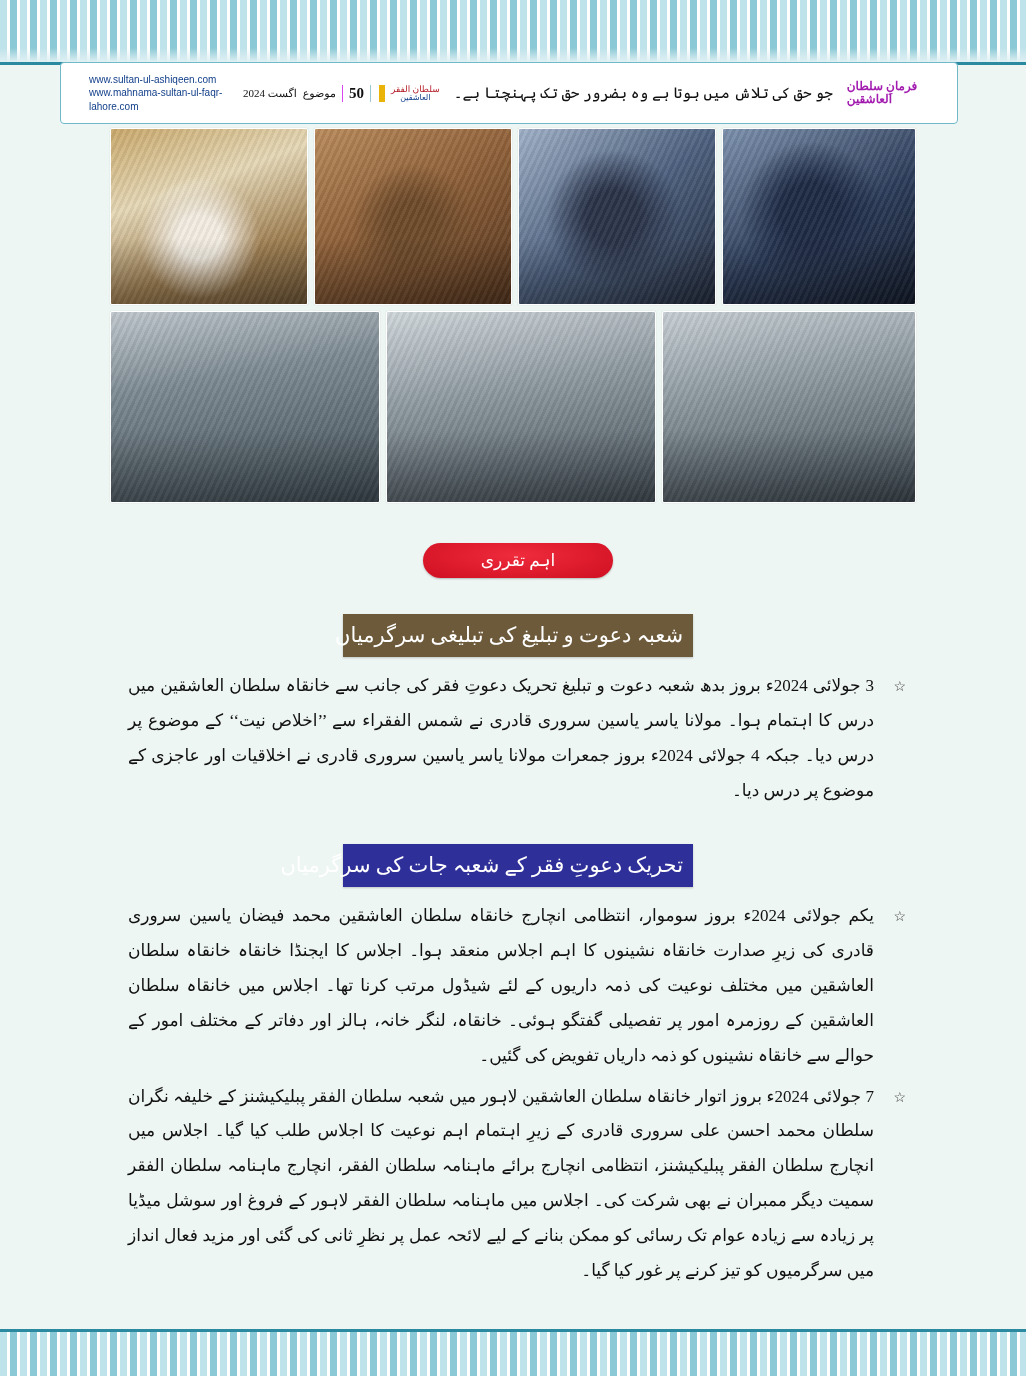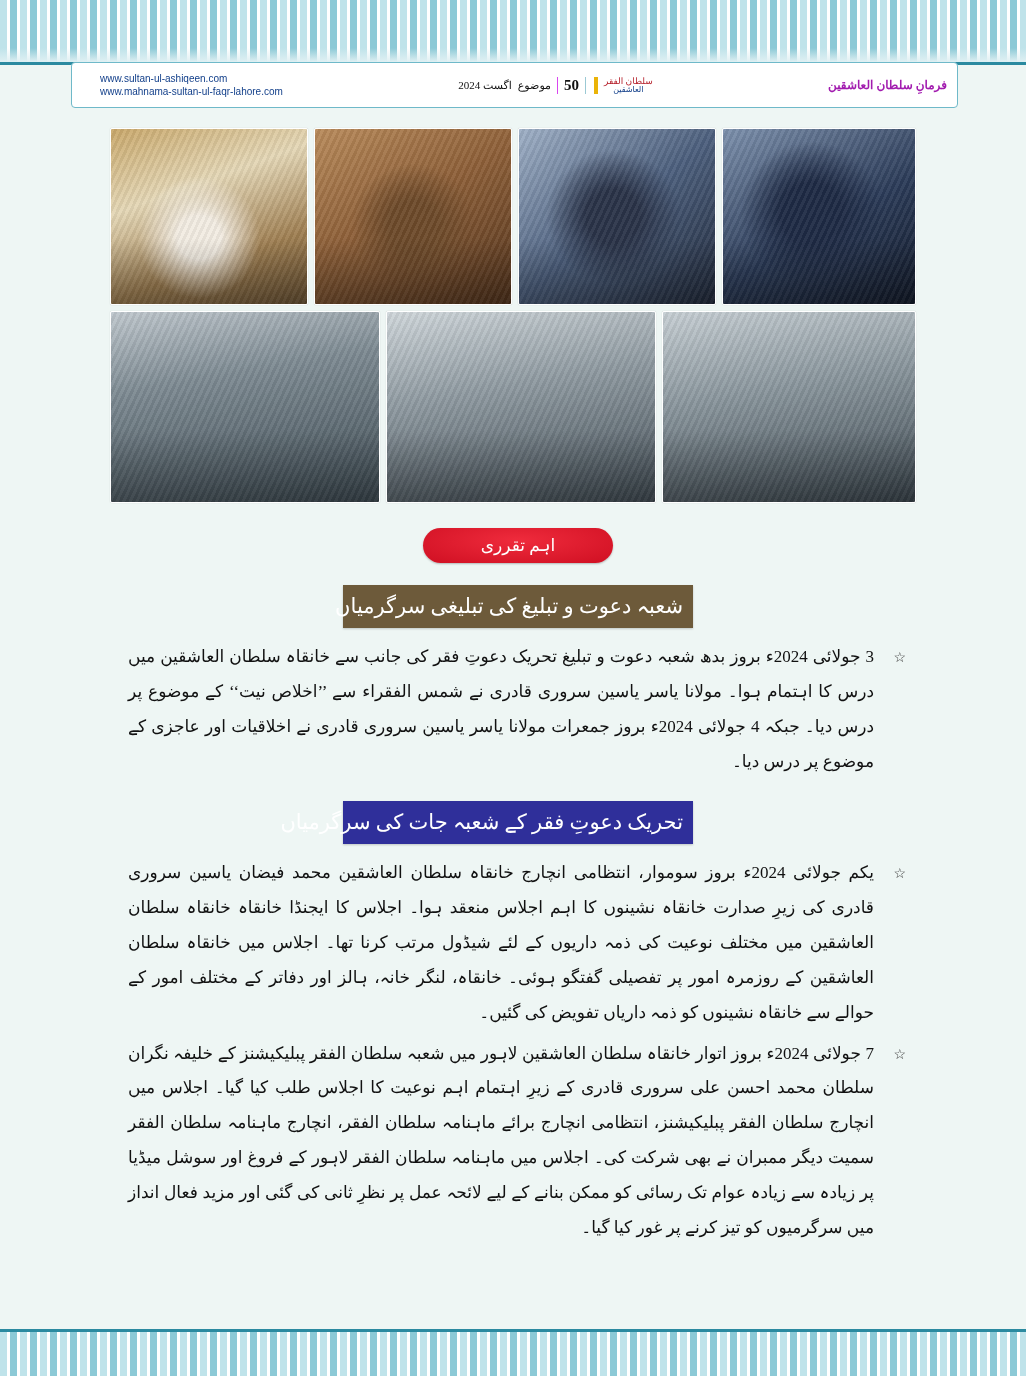--- a/index.html
+++ b/index.html
@@ -49,23 +49,23 @@
         #bfe3ea 0px, #bfe3ea 7px,
         #ffffff 7px, #ffffff 10px,
         #8cc9d6 10px, #8cc9d6 17px,
         #ffffff 17px, #ffffff 20px);
     border-top: 3px solid #2b8aa0;
   }
   
   .header-strip {
     position: absolute;
     top: 62px;
-    left: 71px;
+    left: 60px;
     right: 68px;
-    height: 46px;
+    height: 62px;
     background: #ffffff;
     border: 1px solid #6fb9c9;
     border-radius: 4px;
     display: flex;
     align-items: center;
     justify-content: space-between;
     box-sizing: border-box;
     padding: 0 6px;
   }
   .brand-right {
@@ -103,21 +103,21 @@
     color: #111;
     border-left: 1px solid #d946ef;
     border-right: 1px solid #9bc9d4;
     padding: 0 6px;
   }
   .logo-mini {
     text-align: center;
     line-height: 1.0;
     color: #123f8a;
     font-size: 8px;
-    border-left: 4px solid #eab308;
+    border-left: 6px solid #eab308;
     padding-left: 6px;
     margin-left: 2px;
   }
   .logo-mini .lm1 { font-size: 9px; color: #b51f2a; display:block; }
   .logo-mini .lm2 { font-size: 8px; color: #123f8a; display:block;}
   .urls {
     display: flex;
     flex-direction: column;
     align-items: flex-start;
     font-family: "Liberation Sans", sans-serif;
@@ -196,21 +196,21 @@
   .content {
     position: absolute;
     top: 520px;
     left: 120px;
     right: 110px;
     direction: rtl;
   }
   .pill-wrap {
     display: flex;
     justify-content: center;
-    margin-top: 8px;
+    margin-top: 23px;
   }
   .pill {
     background: #e2142a;
     background: radial-gradient(ellipse at 50% 35%, #ef2b3c 0%, #cf0f22 100%);
     color: #ffffff;
     font-size: 17px;
     border-radius: 50%/50%;
     padding: 7px 58px;
     border-radius: 80px;
     box-shadow: 0 1px 2px rgba(0,0,0,.25);
@@ -221,21 +221,21 @@
     line-height: 2.05;
     color: #111111;
     text-align: justify;
     margin: 14px 28px 0 28px;
   }
   .bar {
     color: #ffffff;
     font-size: 21px;
     text-align: right;
     padding: 9px 10px;
-    margin: 22px auto 0 auto;
+    margin: 36px auto 0 auto;
     width: 330px;
     box-shadow: 0 1px 2px rgba(0,0,0,.2);
     white-space: nowrap;
   }
   .bar.brown { background: #6d5a3a; }
   .bar.blue  { background: #2f2f9a; }
   ul.items {
     list-style: none;
     margin: 12px 8px 0 8px;
     padding: 0;
@@ -275,20 +275,21 @@
     <div class="issue-box">
       <span class="logo-mini">
         <span class="lm1">سلطان الفقر</span>
         <span class="lm2">العاشقین</span>
       </span>
       <span class="pagenum">50</span>
       <span>موضوع</span>
       <span>اگست 2024</span>
     </div>
 
+    <div class="tagline">جو حق کی تلاش میں ہوتا ہے وہ بضرور حق تک پہنچتا ہے۔</div>
 
     <div class="brand-right">
       <span class="b1">فرمانِ سلطان العاشقین</span>
     </div>
   </div>
 
   <div class="photos">
     <div class="row1">
       <div class="ph p1"></div>
       <div class="ph p2"></div>

